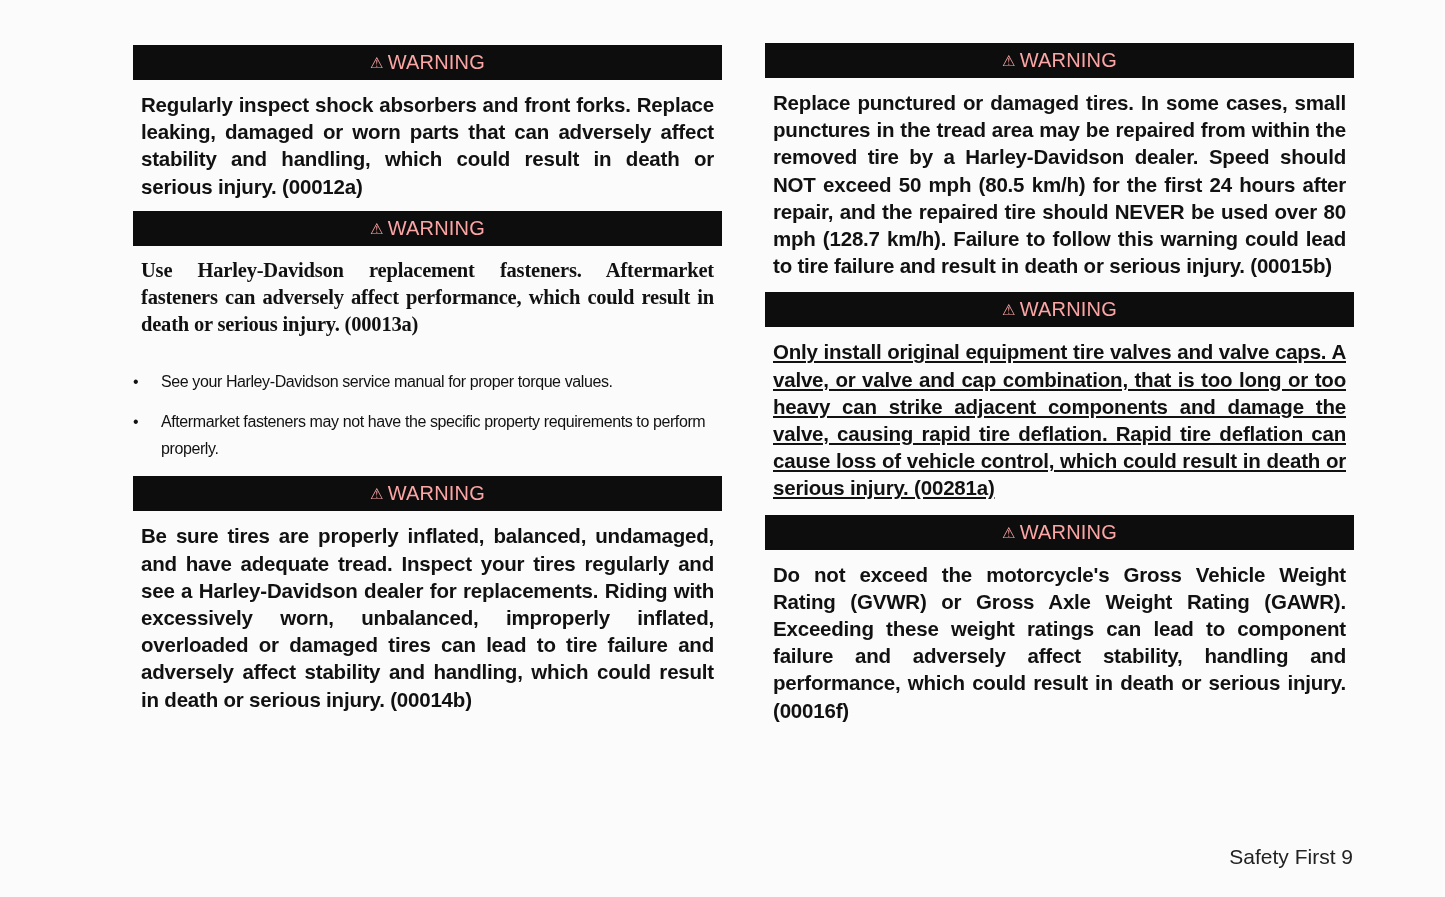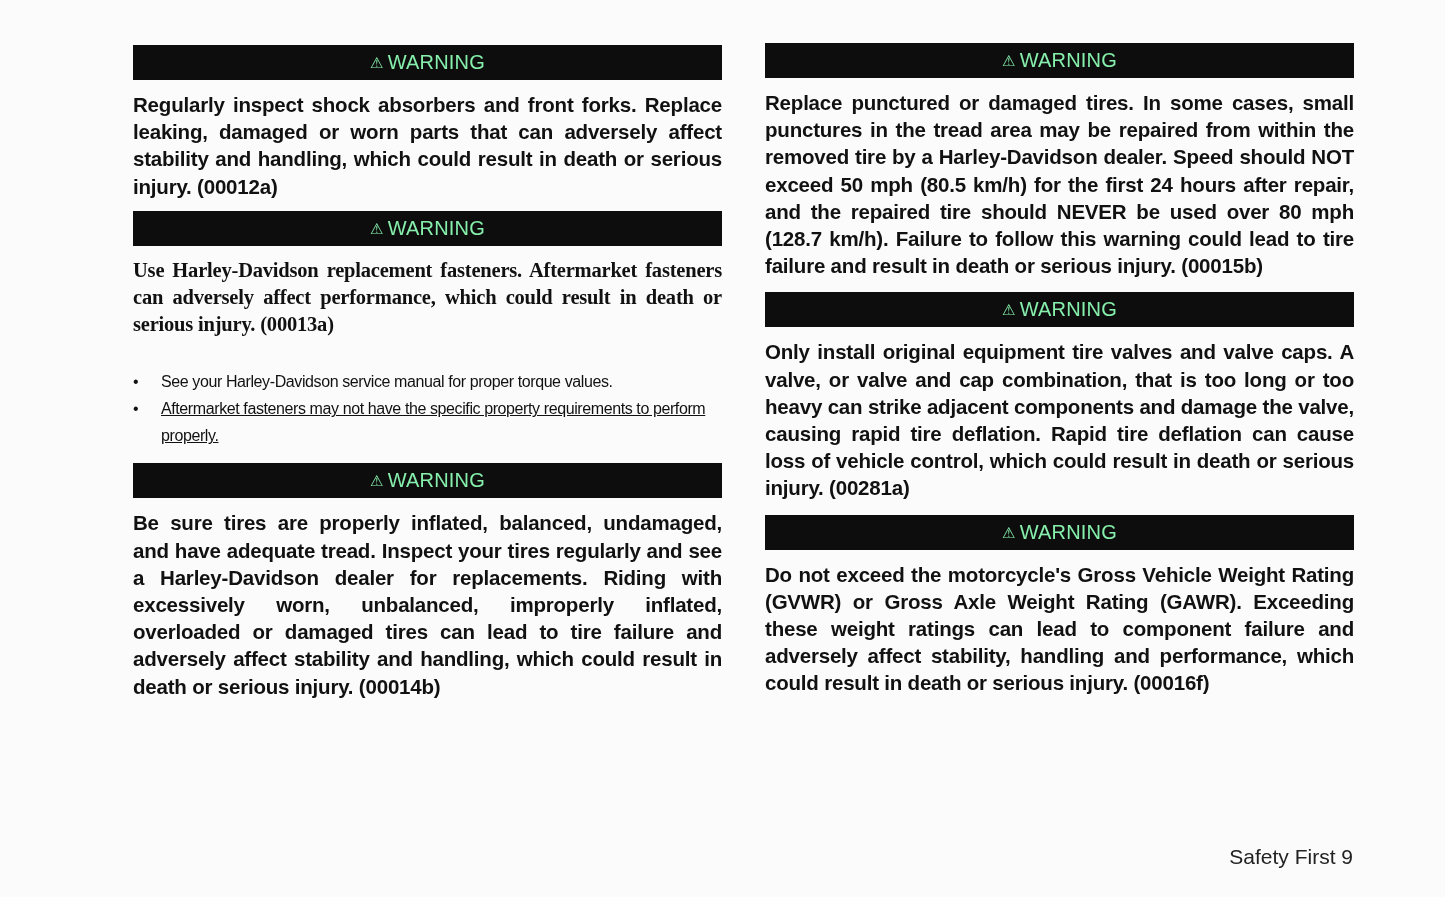--- a/index.html
+++ b/index.html
@@ -9,34 +9,34 @@
       position: relative;
       font-family: "Liberation Sans", sans-serif;
       color: #111;
       overflow: hidden;
     }
     .col { position: absolute; top: 0; width: 589px; }
     .col-left { left: 133px; }
     .col-right { left: 765px; }
     .banner {
       background: #0d0d0d;
-      color: #86efac;
+      color: #fca5a5;
       height: 35px;
       line-height: 35px;
       text-align: center;
       font-size: 20px;
       letter-spacing: 0.2px;
     }
     .banner .tri { font-size: 15px; margin-right: 4px; vertical-align: 1px; }
     .wtext {
       font-weight: bold;
       font-size: 20.5px;
       line-height: 27.2px;
       text-align: justify;
-      margin: 0;
+      margin: 8px;
       letter-spacing: -0.2px;
     }
     ul.bullets { list-style: none; margin: 0; padding: 0; }
     ul.bullets li {
       position: relative;
       padding-left: 28px;
       font-size: 16px;
       line-height: 27px;
       letter-spacing: -0.4px;
     }
@@ -60,39 +60,39 @@
   </div>
   <p class="wtext" style="margin-top:11px;">Regularly inspect shock absorbers and front forks. Replace leaking, damaged or worn parts that can adversely affect stability and handling, which could result in death or serious injury. (00012a)</p>
 
   <div class="banner" style="margin-top:11px;">
     <span class="tri">⚠</span><span>WARNING</span>
   </div>
   <p class="wtext" style="margin-top:11px;font-family:Liberation Serif, serif;">Use Harley-Davidson replacement fasteners. Aftermarket fasteners can adversely affect performance, which could result in death or serious injury. (00013a)</p>
 
   <ul class="bullets" style="margin-top:30px;">
     <li>See your Harley-Davidson service manual for proper torque values.</li>
-    <li style="text-decoration:underline;">Aftermarket fasteners may not have the specific property requirements to perform properly.</li>
+    <li style="margin-top:13px;">Aftermarket fasteners may not have the specific property requirements to perform properly.</li>
   </ul>
 
   <div class="banner" style="margin-top:14px;">
     <span class="tri">⚠</span><span>WARNING</span>
   </div>
   <p class="wtext" style="margin-top:11px;">Be sure tires are properly inflated, balanced, undamaged, and have adequate tread. Inspect your tires regularly and see a Harley-Davidson dealer for replacements. Riding with excessively worn, unbalanced, improperly inflated, overloaded or damaged tires can lead to tire failure and adversely affect stability and handling, which could result in death or serious injury. (00014b)</p>
 </div>
 
 <div class="col col-right">
   <div class="banner" style="margin-top:43px;">
     <span class="tri">⚠</span><span>WARNING</span>
   </div>
   <p class="wtext" style="margin-top:11px;">Replace punctured or damaged tires. In some cases, small punctures in the tread area may be repaired from within the removed tire by a Harley-Davidson dealer. Speed should NOT exceed 50 mph (80.5 km/h) for the first 24 hours after repair, and the repaired tire should NEVER be used over 80 mph (128.7 km/h). Failure to follow this warning could lead to tire failure and result in death or serious injury. (00015b)</p>
 
   <div class="banner" style="margin-top:13px;">
     <span class="tri">⚠</span><span>WARNING</span>
   </div>
-  <p class="wtext" style="margin-top:11px;">Only install original equipment tire valves and valve caps. A valve, or valve and cap combination, that is too long or too heavy can strike adjacent components and damage the valve, causing rapid tire deflation. Rapid tire deflation can cause loss of vehicle control, which could result in death or serious injury. (00281a)</p>
+  <p class="wtext" style="margin-top:11px;text-decoration:underline;">Only install original equipment tire valves and valve caps. A valve, or valve and cap combination, that is too long or too heavy can strike adjacent components and damage the valve, causing rapid tire deflation. Rapid tire deflation can cause loss of vehicle control, which could result in death or serious injury. (00281a)</p>
 
   <div class="banner" style="margin-top:13px;">
     <span class="tri">⚠</span><span>WARNING</span>
   </div>
   <p class="wtext" style="margin-top:11px;">Do not exceed the motorcycle's Gross Vehicle Weight Rating (GVWR) or Gross Axle Weight Rating (GAWR). Exceeding these weight ratings can lead to component failure and adversely affect stability, handling and performance, which could result in death or serious injury. (00016f)</p>
 </div>
 
 <div class="footer">Safety First 9</div>
 
 </body></html>

